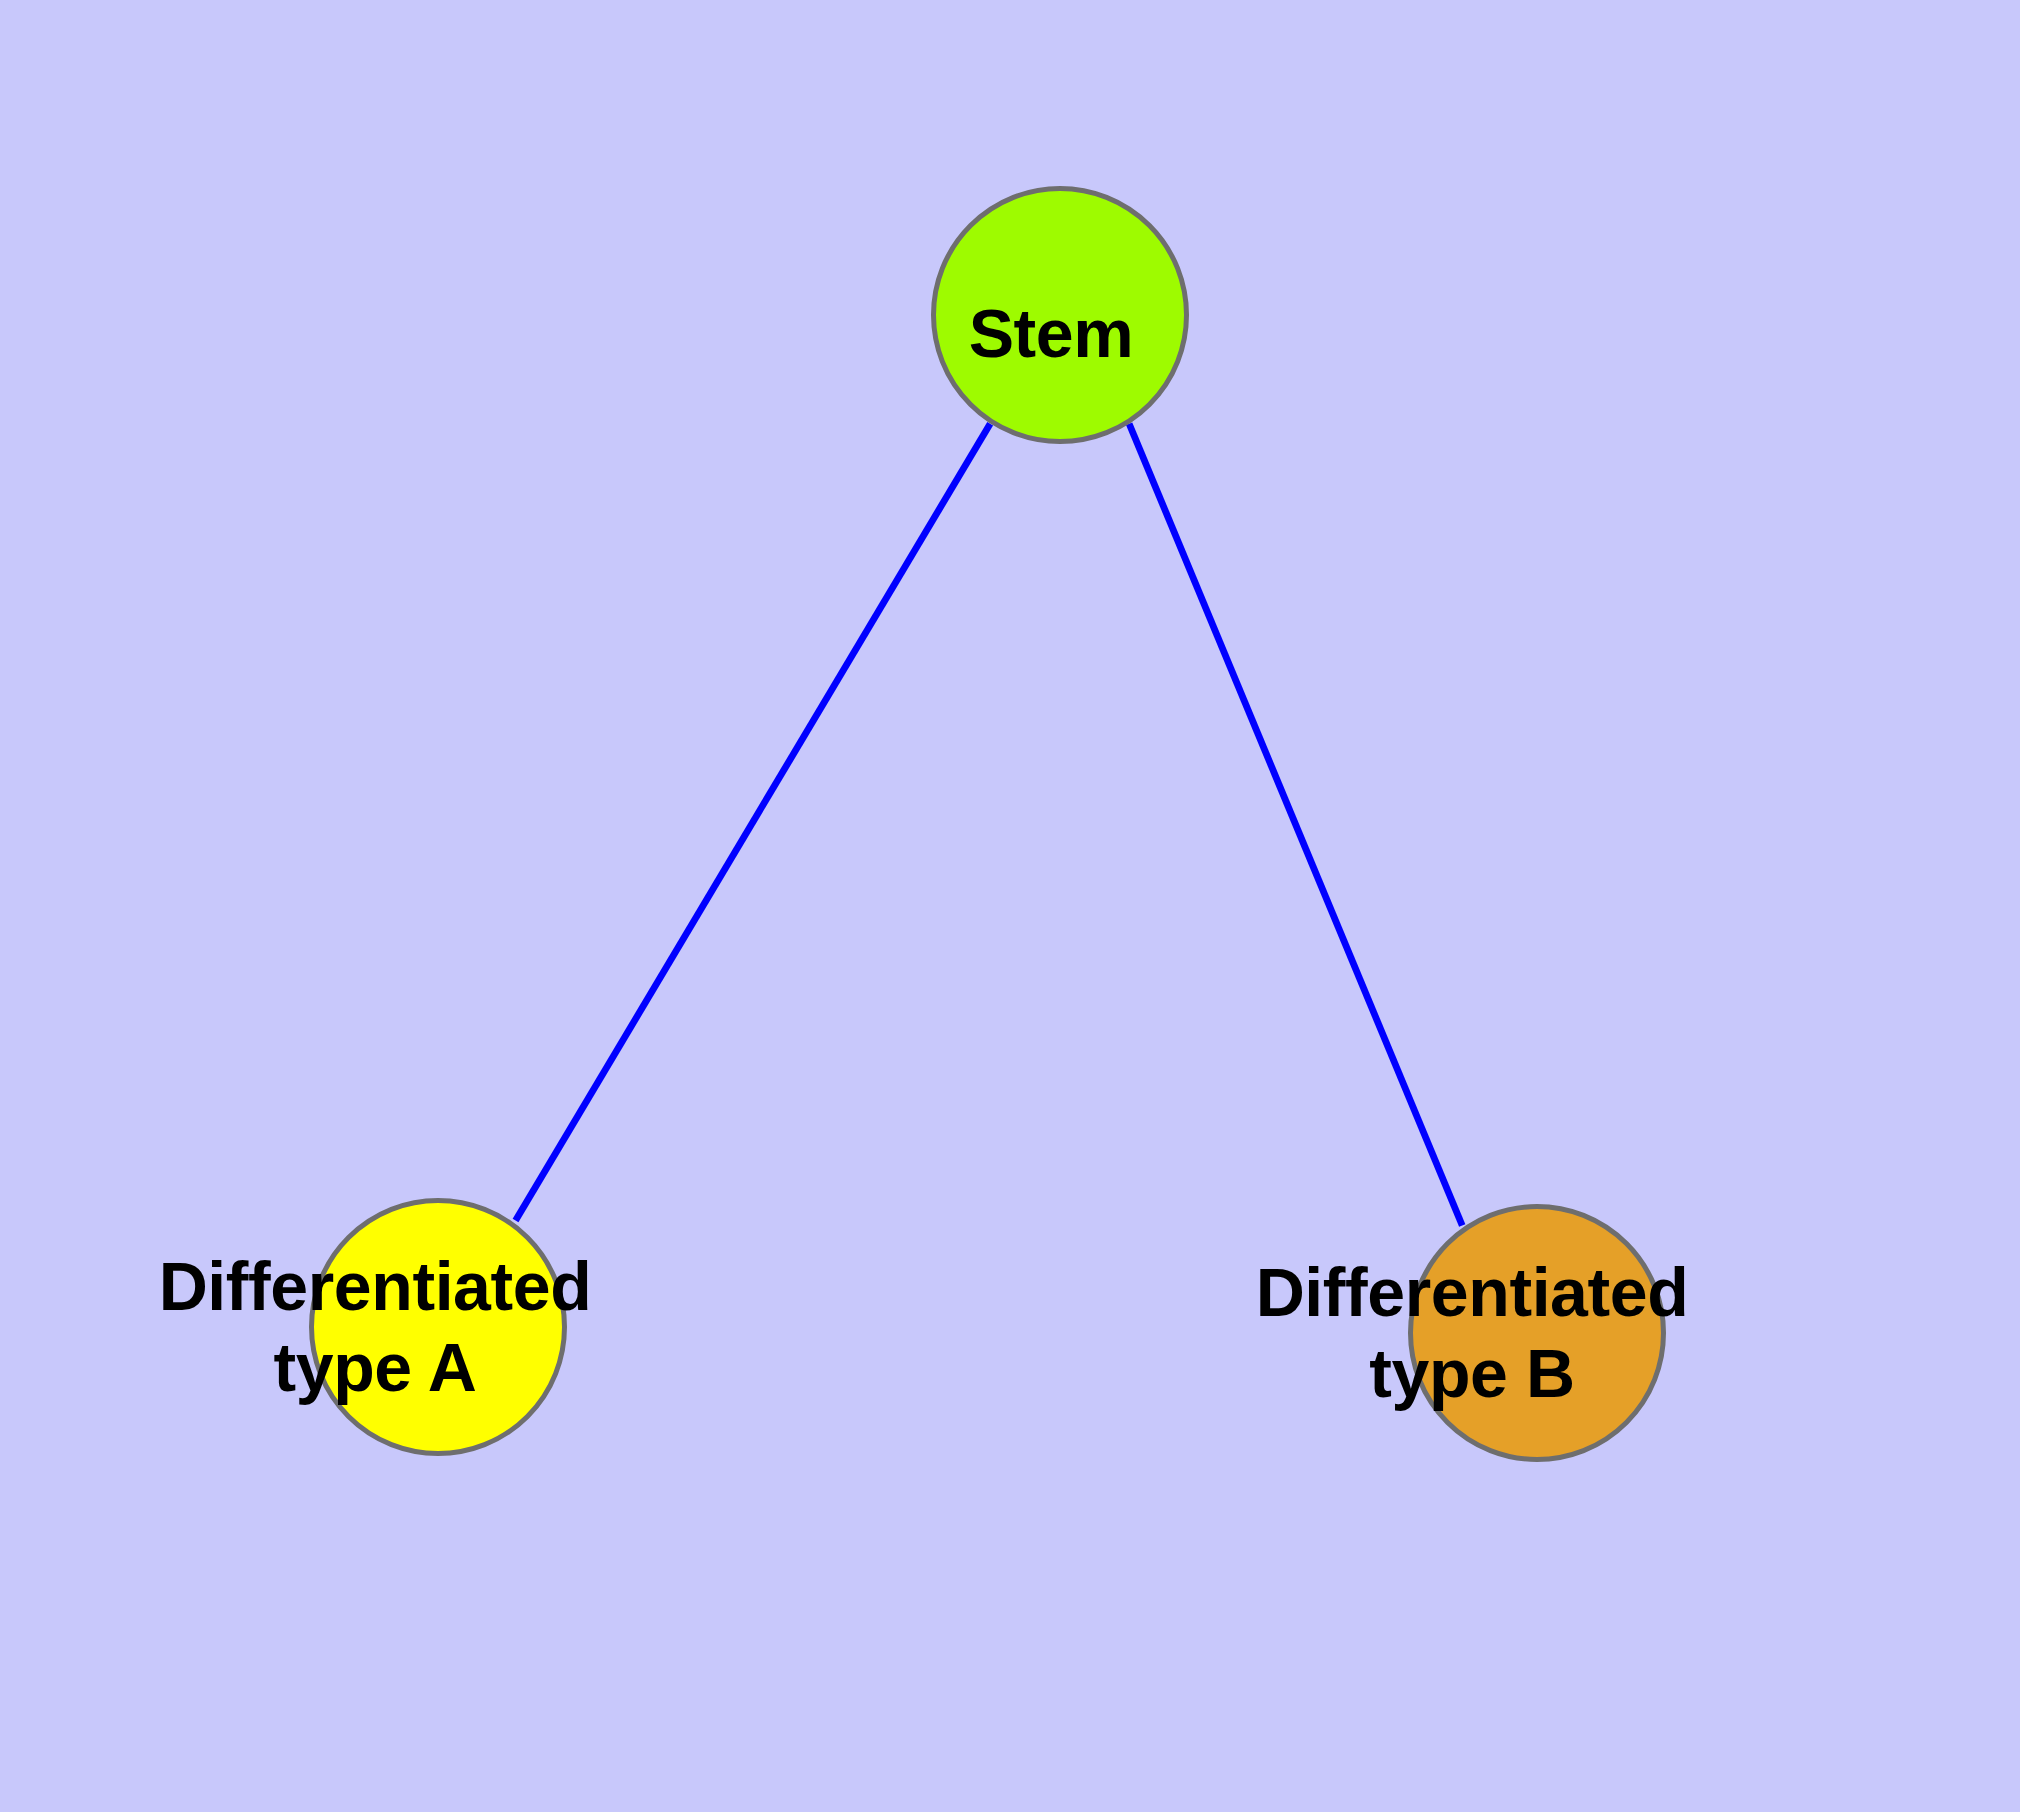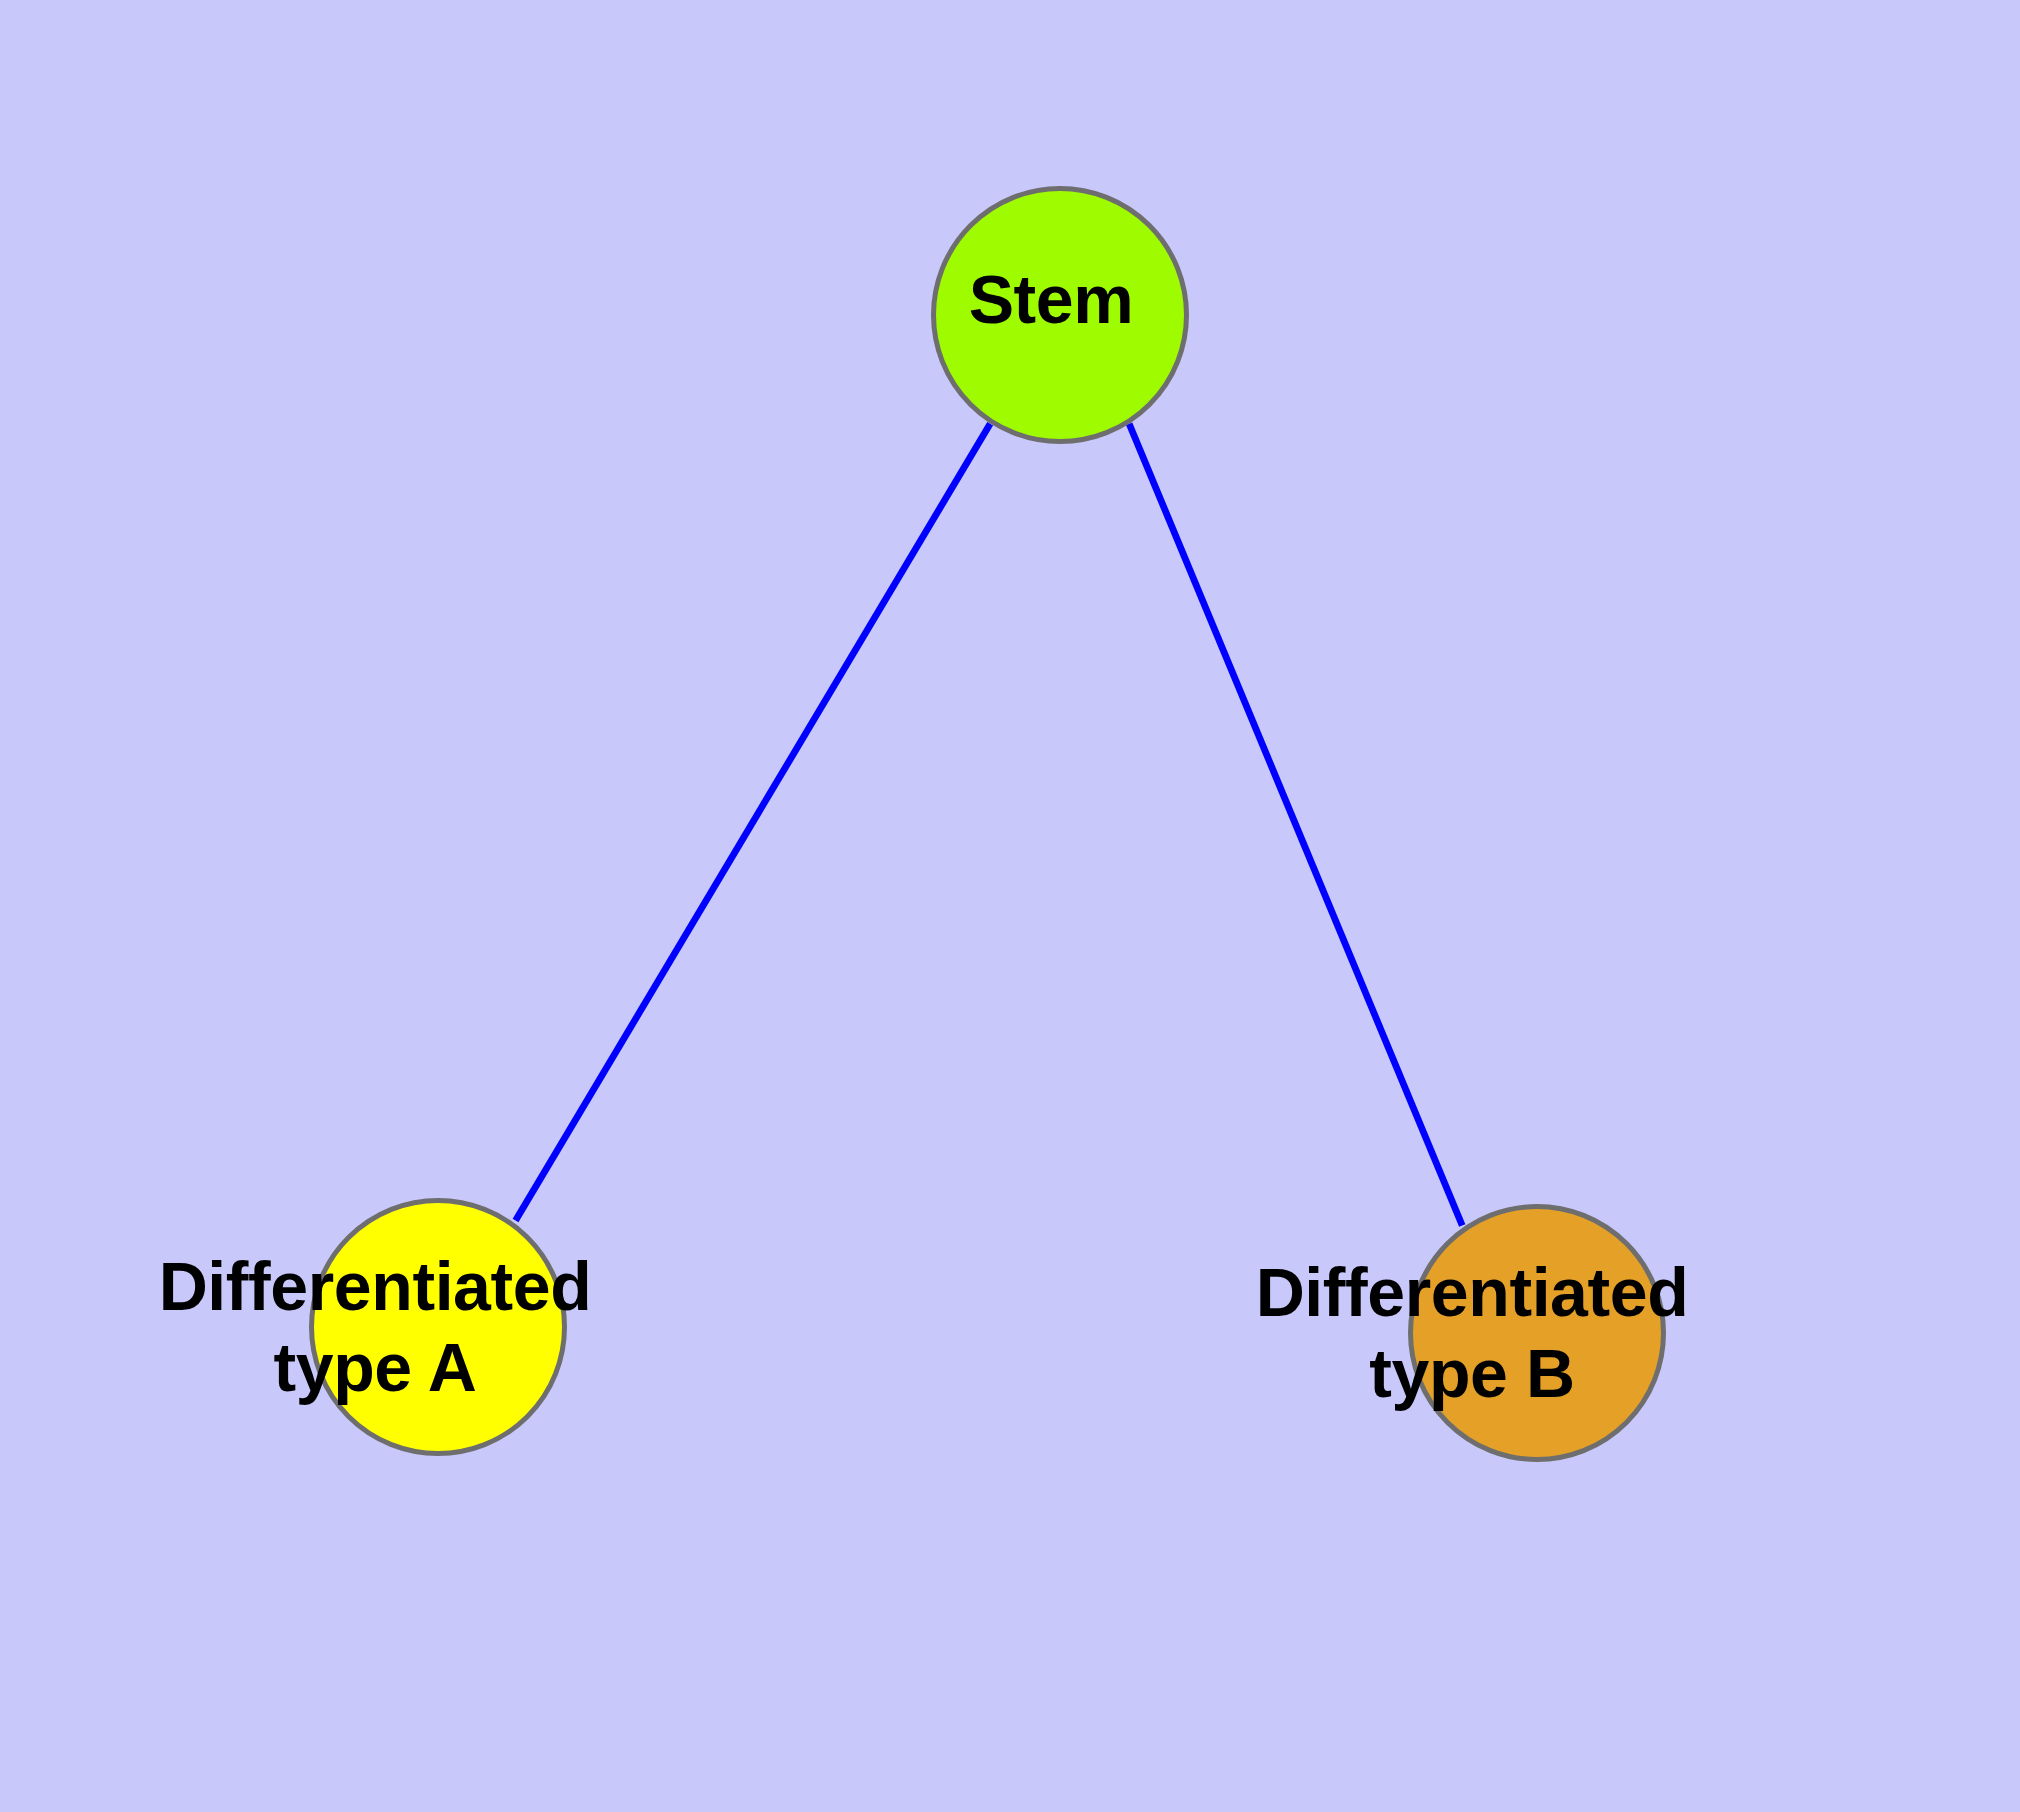--- a/index.html
+++ b/index.html
@@ -53,20 +53,20 @@
 
   <svg id="edge-layer" viewBox="0 0 2384 2138" style="width: 2021px; height: 1812px;">
     <line x1="1168" y1="500" x2="608" y2="1440" stroke="#0000ff" stroke-width="8" stroke-linecap="butt"></line>
     <line x1="1332" y1="500" x2="1725" y2="1446" stroke="#0000ff" stroke-width="8" stroke-linecap="butt"></line>
   </svg>
 
   <div class="node" style="left: 931px; top: 186px; width: 258px; height: 258px; background: rgb(158, 251, 0); border-color: rgb(110, 110, 110);"></div>
   <div class="node" style="left: 309px; top: 1198px; width: 258px; height: 258px; background: rgb(255, 255, 0); border-color: rgb(110, 110, 110);"></div>
   <div class="node" style="left: 1408px; top: 1204px; width: 258px; height: 258px; background: rgb(229, 160, 40); border-color: rgb(110, 110, 110);"></div>
 
-  <div class="node-label" style="left: 1051px; top: 299px; color: rgb(0, 0, 0);">Stem</div>
+  <div class="node-label" style="left: 1051px; top: 333px; color: rgb(0, 0, 0);">Stem</div>
   <div class="node-label" style="left: 375px; top: 1327px; color: rgb(0, 0, 0);">Differentiated
 type A</div>
   <div class="node-label" style="left: 1472px; top: 1333px; color: rgb(0, 0, 0);">Differentiated
 type B</div>
 
 </div>
 
 
 </body></html>

